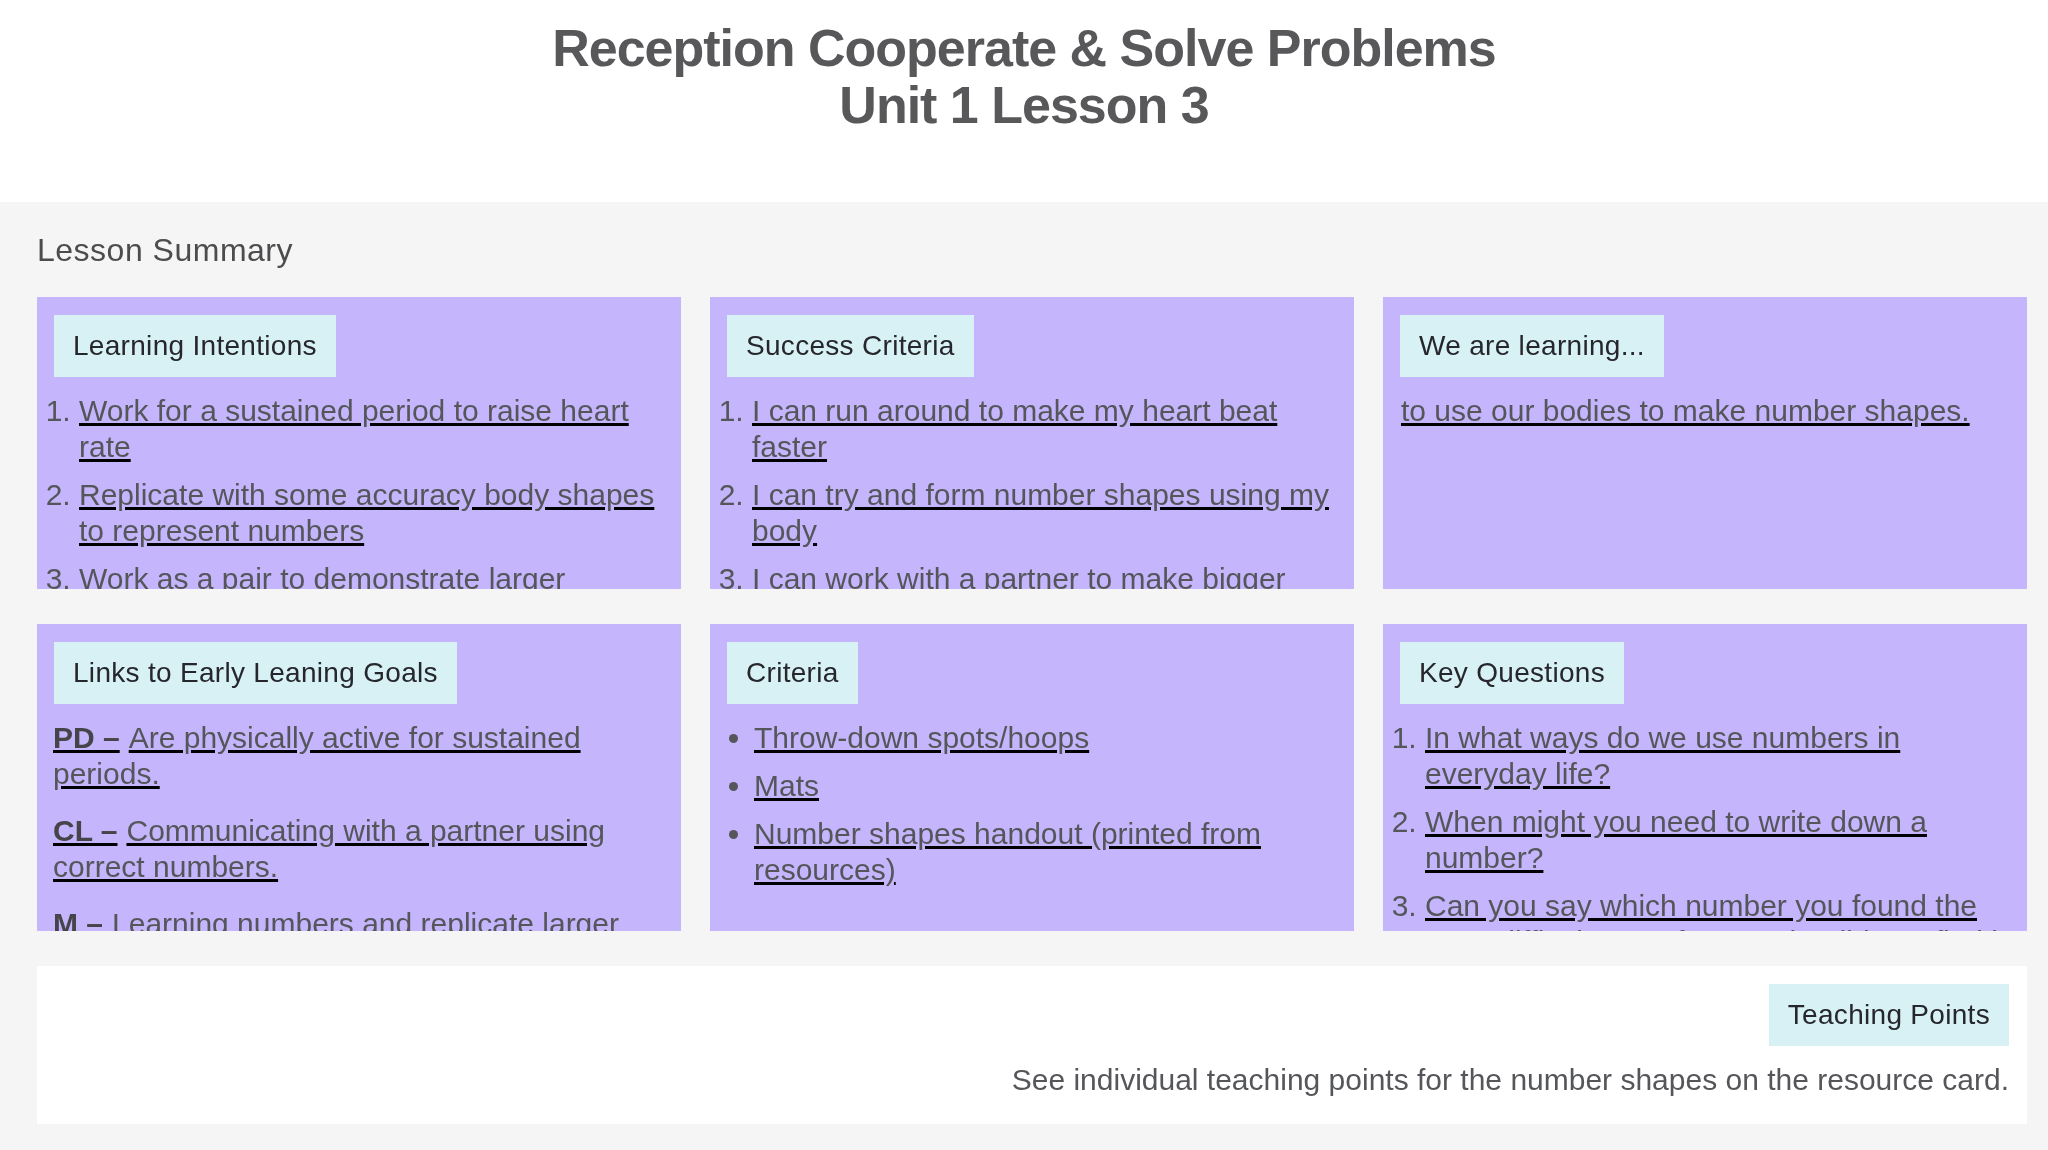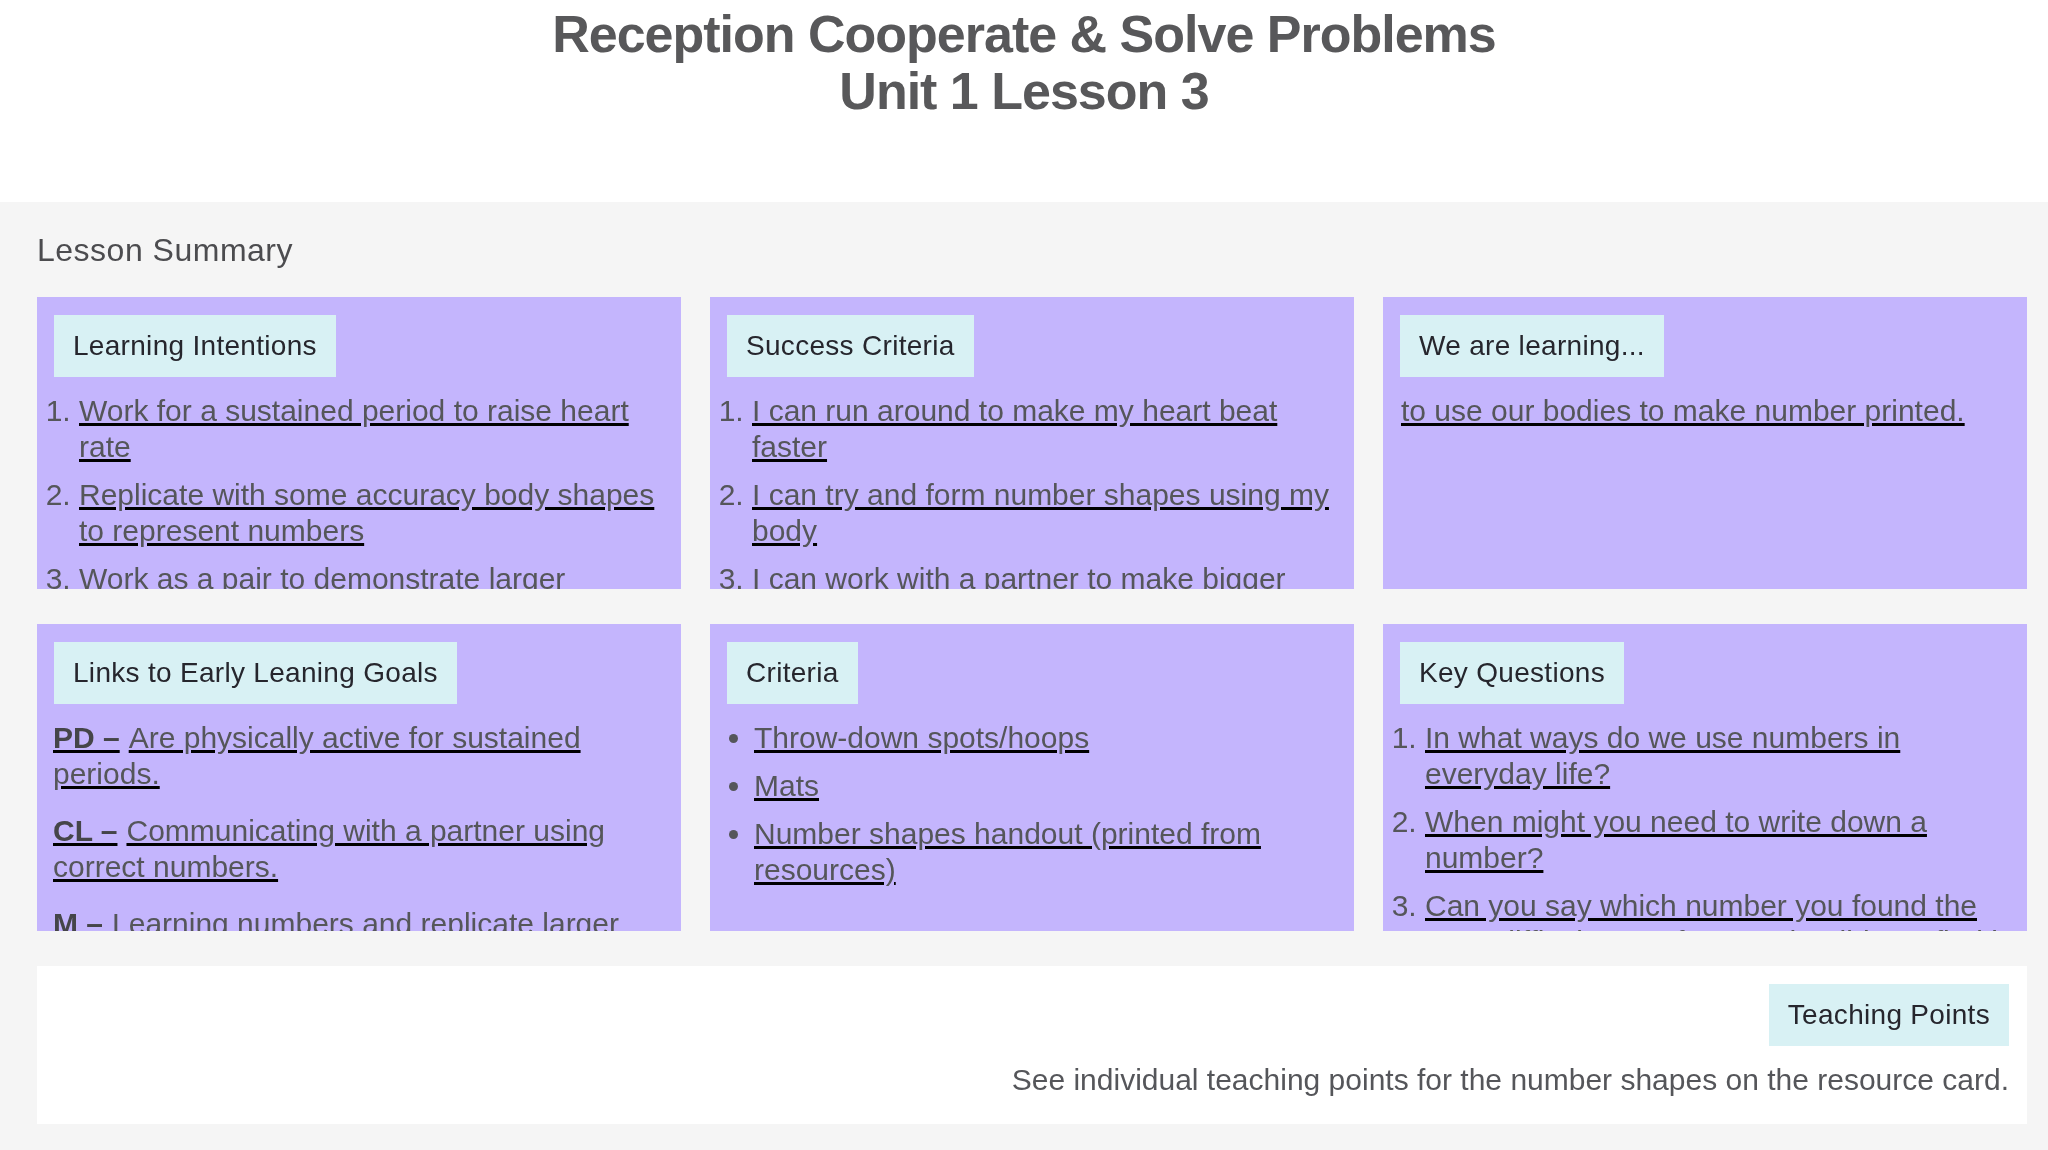--- a/index.html
+++ b/index.html
@@ -7,21 +7,21 @@
   body {
     font-family: "Liberation Sans", "DejaVu Sans", sans-serif;
     background: #ffffff;
   }
 
   
   .page-header {
     height: 202px;
     background: #ffffff;
     text-align: center;
-    padding-top: 6px;
+    padding-top: 20px;
   }
   .page-title {
     font-size: 52px;
     font-weight: 800;
     letter-spacing: -1px;
     color: #58585a;
     line-height: 1.1;
   }
 
   
@@ -123,21 +123,21 @@
           <li>I can run around to make my heart beat faster</li>
           <li>I can try and form number shapes using my body</li>
           <li>I can work with a partner to make bigger numbers</li>
         </ol>
       </div>
     </div>
 
     <div class="card">
       <span class="chip">We are learning...</span>
       <div class="card-body">
-        <p class="plain-text">to use our bodies to make number printed.</p>
+        <p class="plain-text">to use our bodies to make number shapes.</p>
       </div>
     </div>
 
     <div class="card">
       <span class="chip">Links to Early Leaning Goals</span>
       <div class="card-body">
         <p class="goal-line"><b class="goal-prefix">PD –</b><span>Are physically active for sustained periods.</span></p>
         <p class="goal-line"><b class="goal-prefix">CL –</b><span>Communicating with a partner using correct numbers.</span></p>
         <p class="goal-line"><b class="goal-prefix">M –</b><span>Learning numbers and replicate larger numbers with a partner.</span></p>
       </div>

